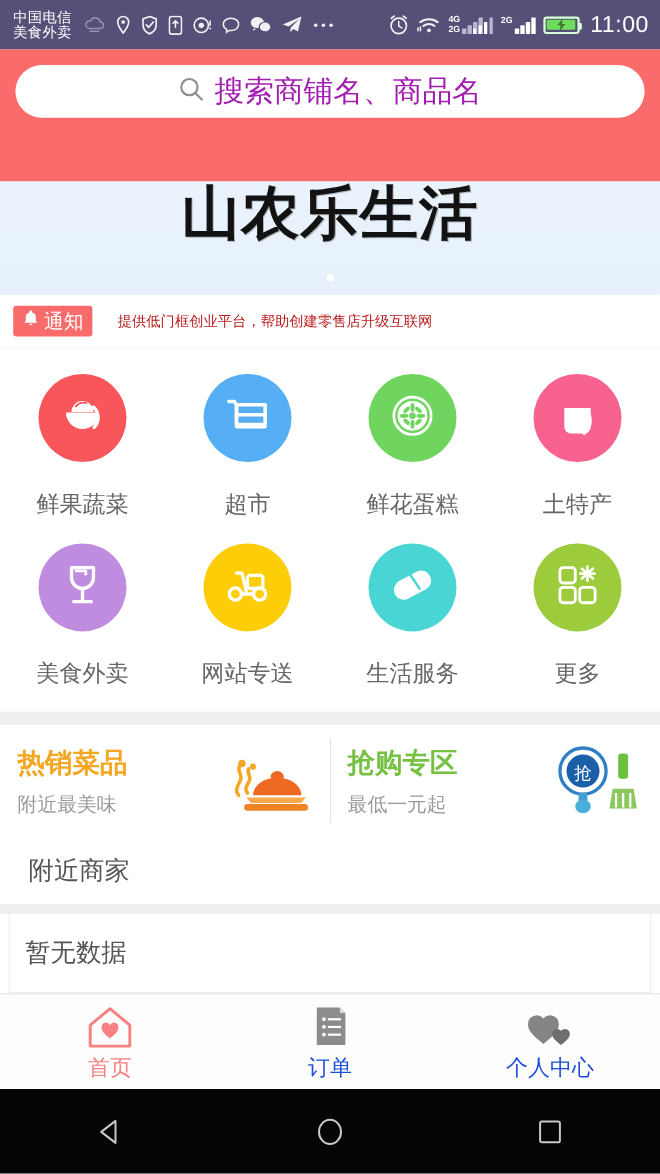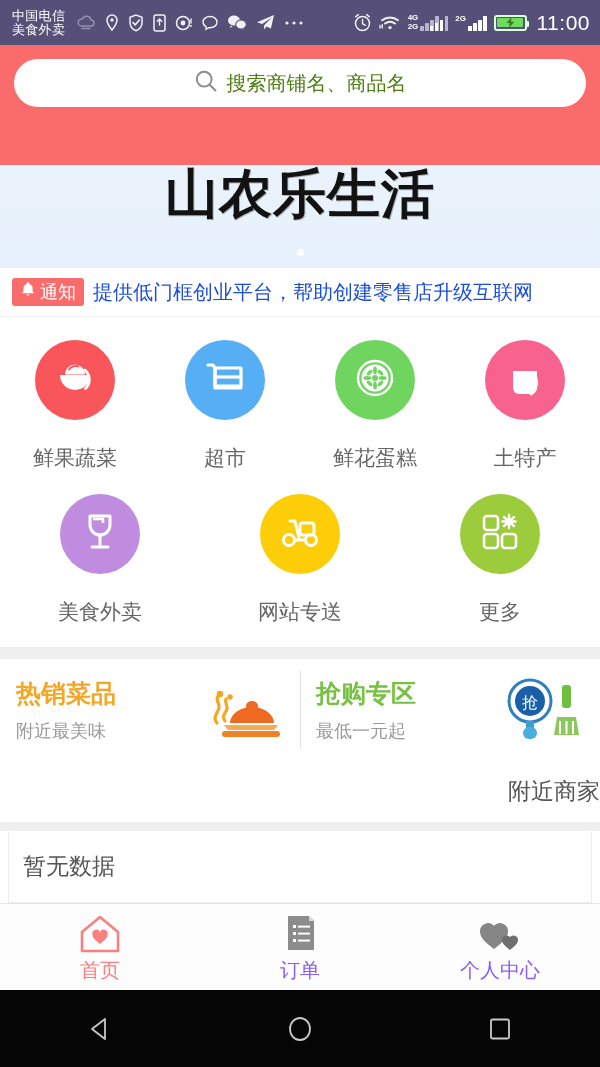--- a/index.html
+++ b/index.html
@@ -33,21 +33,21 @@
 
   
   .appheader { flex:0 0 120px; background:#fa6b6b; padding-top:8px; }
   .loc { height:44px; display:flex; align-items:center; justify-content:center; gap:6px; color:#fff; font-size:22px; }
   .loc .chev { font-size:19px; font-weight:300; margin-left:2px; }
   .searchwrap { padding:6px 14px 0; }
   .searchbar {
     height:48px; background:#fff; border-radius:24px;
     display:flex; align-items:center; justify-content:center; gap:9px;
   }
-  .searchbar .ph { color:#4d7c0f; font-size:20px; }
+  .searchbar .ph { color:#a21caf; font-size:27px; }
 
   
   .banner {
     flex:0 0 103px; background:linear-gradient(180deg,#eaf3fc 0%,#e7f1fb 100%);
     position:relative; display:flex; justify-content:center;
   }
   .banner .logo {
     font-family:"DejaVu Sans",sans-serif; font-size:53px; font-weight:bold;
     color:#121212; letter-spacing:1px; text-shadow:1px 1px 0 rgba(0,0,0,.25);
     margin-top:-6px;
@@ -59,21 +59,21 @@
   .notice {
     flex:0 0 49px; background:#fff; display:flex; align-items:center;
     padding:0 0 0 12px; overflow:hidden; border-bottom:1px solid #f2f2f2;
   }
   .notice-badge {
     background:#fa6b6b; color:#fff; border-radius:3px; height:28px;
     display:flex; align-items:center; gap:4px; padding:0 8px; flex:0 0 auto;
     font-size:18px;
   }
   .notice-txt {
-    color:#1d4ed8; font-size:20px; white-space:nowrap; margin-left:9px; overflow:hidden;
+    color:#b91c1c; font-size:13px; white-space:nowrap; margin-left:23px; overflow:hidden;
   }
 
   
   .cats { background:#fff; padding:14px 0 8px; }
   .catrow { display:flex; }
   .cat { flex:1; display:flex; flex-direction:column; align-items:center; gap:24px; padding:9px 0 13px; }
   .catcircle {
     width:80px; height:80px; border-radius:50%;
     display:flex; align-items:center; justify-content:center;
   }
@@ -85,31 +85,31 @@
   .promo { flex:1; display:flex; align-items:center; padding:0 14px 0 16px; position:relative; }
   .promo + .promo:before {
     content:""; position:absolute; left:0; top:12px; bottom:12px; width:1px; background:#e2e2e2;
   }
   .promo-txt { flex:1; display:flex; flex-direction:column; gap:9px; }
   .promo-title { font-size:25px; font-weight:bold; }
   .promo-sub { font-size:18px; color:#9a9a9a; }
   .promo-art { flex:0 0 auto; width:88px; height:72px; display:flex; align-items:center; justify-content:center; }
 
   
-  .nearby-head { background:#fff; height:62px; display:flex; align-items:center; padding-left:26px;justify-content:flex-end; }
+  .nearby-head { background:#fff; height:62px; display:flex; align-items:center; padding-left:26px; }
   .nearby-head span { font-size:23px; color:#555; }
   .nearby-gap { height:9px; background:#efefef; }
   .nearby-card { background:#fff; margin:0 8px; border:1px solid #ededed; border-top:none; height:72px; display:flex; align-items:center; padding-left:14px; }
   .nearby-card span { font-size:23px; color:#555; }
   .content-fill { flex:1; background:#efefef; }
 
   
   .tabbar { flex:0 0 87px; background:#fdfdfd; border-top:1px solid #e4e4e4; display:flex; }
   .tab { flex:1; display:flex; flex-direction:column; align-items:center; justify-content:center; gap:3px; }
-  .tab .lbl { font-size:20px; color:#8b5cf6; }
+  .tab .lbl { font-size:20px; color:#1d4ed8; }
   .tab.active .lbl { color:#f98080; }
   .tabicon { height:44px; display:flex; align-items:flex-end; justify-content:center; }
 
   
   .navbar { flex:0 0 77px; background:#050505; display:flex; align-items:center; justify-content:space-around; }
   .navbtn { width:70px; height:50px; display:flex; align-items:center; justify-content:center; }
 </style>
 </head>
 <body>
 
@@ -362,20 +362,31 @@
                 <rect x="23" y="11" width="14" height="12" rx="2.5" fill="none" stroke="#fff" stroke-width="3"></rect>
                 <circle cx="12" cy="28" r="5.5" fill="none" stroke="#fff" stroke-width="3"></circle>
                 <circle cx="34" cy="28" r="5.5" fill="none" stroke="#fff" stroke-width="3"></circle>
                 <path d="M17.5 28h11" stroke="#fff" stroke-width="3" stroke-linecap="round"></path>
               </svg>
           </span>
         </span>
         <span class="catlabel">网站专送</span>
       </div>
 
+      <div class="cat">
+        <span class="catcircle" style="background:#4ad5d5">
+          <span>
+            <svg width="46" height="42" viewBox="0 0 46 42">
+                <rect x="5" y="12" width="36" height="18" rx="9" fill="#fff" transform="rotate(-28 23 21)"></rect>
+                <path d="M21 11.5L30 25" stroke="#4ad5d5" stroke-width="2.2"></path>
+              </svg>
+          </span>
+        </span>
+        <span class="catlabel">生活服务</span>
+      </div>
 
       <div class="cat">
         <span class="catcircle" style="background:#9ccb3b">
           <span>
             <svg width="44" height="44" viewBox="0 0 44 44">
                 <rect x="6" y="6" width="14" height="14" rx="3" fill="none" stroke="#fff" stroke-width="2.6"></rect>
                 <rect x="6" y="24" width="14" height="14" rx="3" fill="none" stroke="#fff" stroke-width="2.6"></rect>
                 <rect x="24" y="24" width="14" height="14" rx="3" fill="none" stroke="#fff" stroke-width="2.6"></rect>
                 <path d="M31 5v13M24.5 11.5h13M26 7l10 9M36 7l-10 9" fill="none" stroke="#fff" stroke-width="2.4" stroke-linecap="round"></path>
               </svg>

